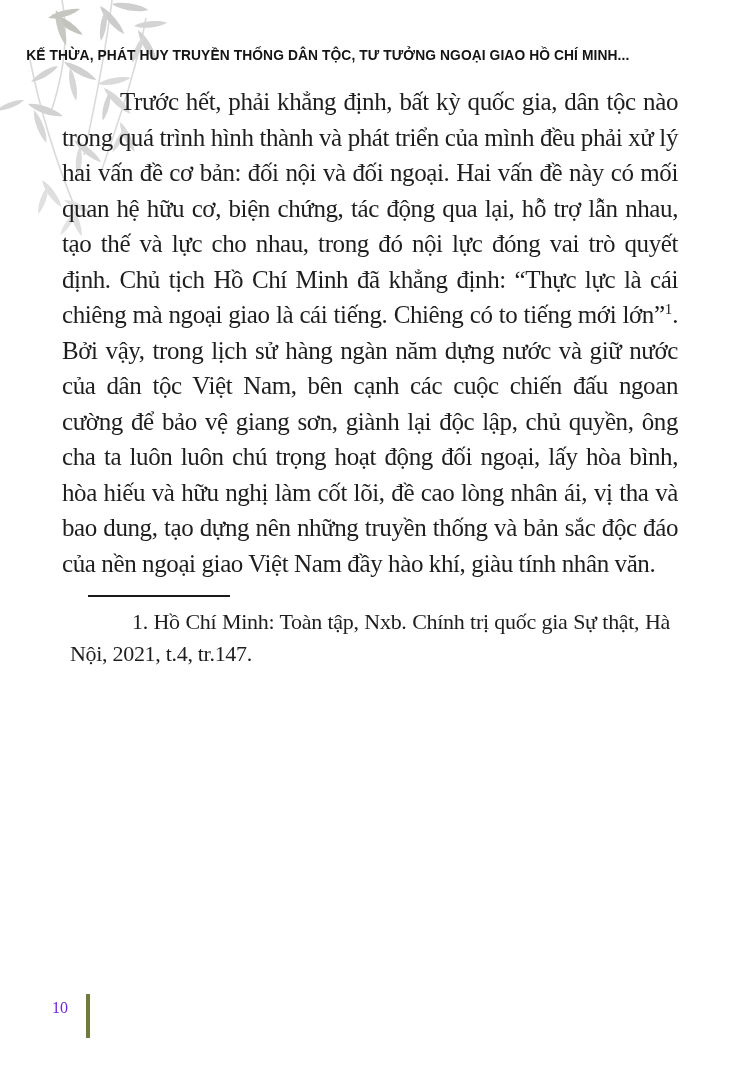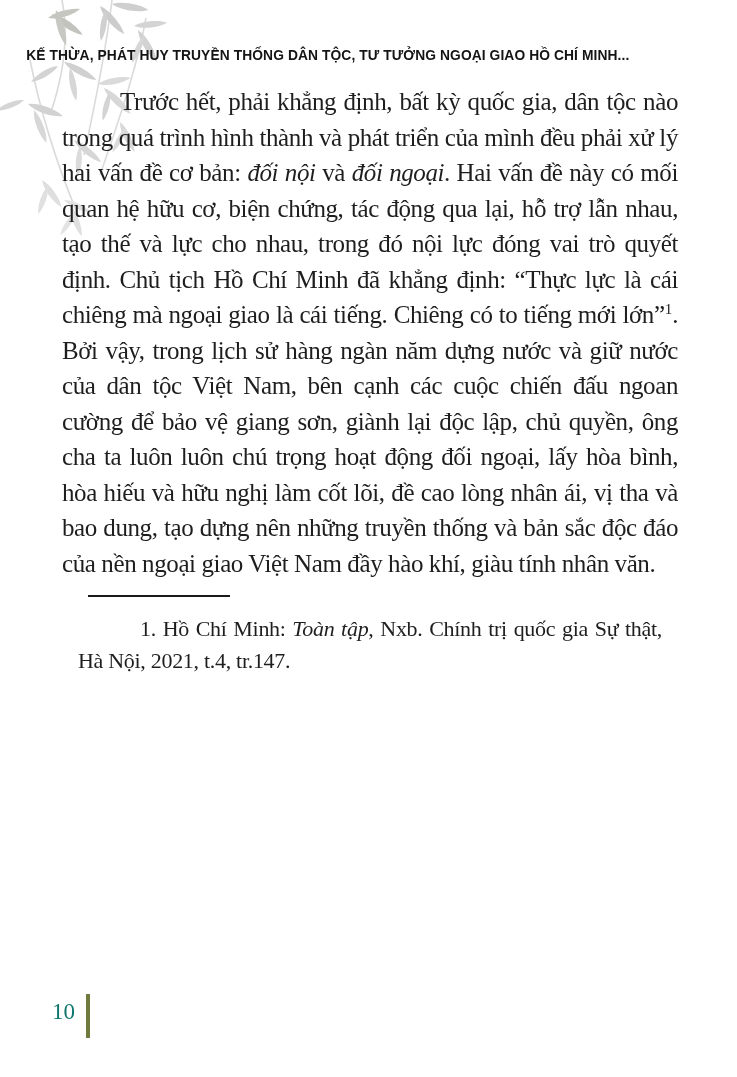--- a/index.html
+++ b/index.html
@@ -20,33 +20,33 @@
     white-space:nowrap;
   }
   .running-head .condense { display:inline-block; transform:scaleX(0.92); transform-origin:center; letter-spacing:0.1px; }
   .content {
     position:absolute; left:62px; top:84px; width:616px;
     font-size:25px; line-height:35.5px; letter-spacing:-0.4px;
     text-align:justify;
   }
   .para { margin:0; }
   .para.indent { text-indent:58px; }
-  .italic { font-style:italic; }
+  .italic { }
   sup.fnref { font-size:60%; vertical-align:super; line-height:0; letter-spacing:0; }
   .footnote-sep {
     margin:14px 0 9px 26px; width:142px;
     border:0; border-top:2px solid #1a1a1a; height:0;
   }
   .footnote {
-    margin:16px; font-size:22px; line-height:32px; letter-spacing:-0.3px;
+    margin:8px; font-size:22px; line-height:32px; letter-spacing:-0.3px;
     text-align:justify; text-indent:62px;
   }
   .page-number {
     position:absolute; left:52px; top:999px;
-    font-size:23px; color:#0f766e;
+    font-size:16px; color:#6d28d9;
   }
   .accent-bar {
     position:absolute; left:86px; top:994px;
     width:4px; height:44px;
   }
 </style>
 </head>
 <body>
 
 <div class="page">

